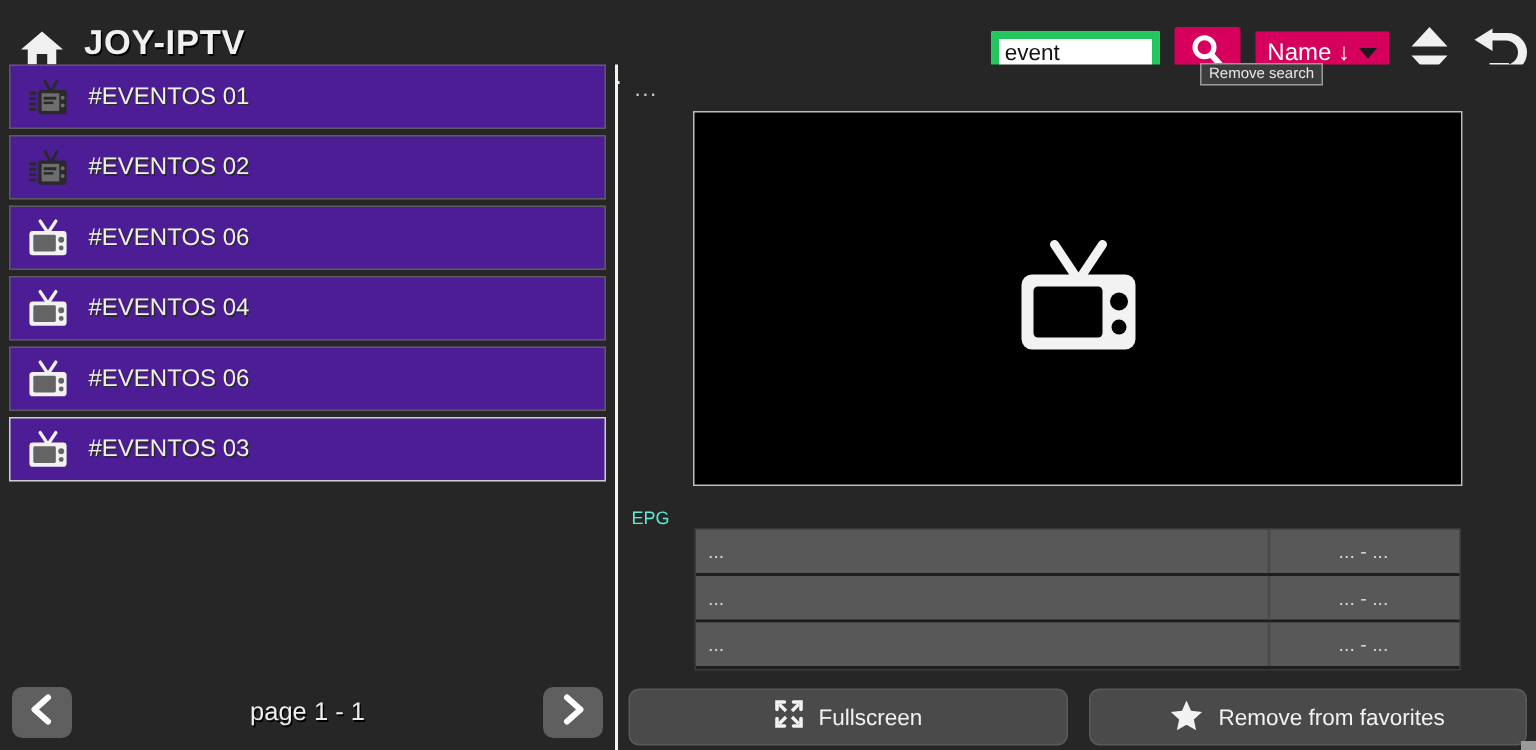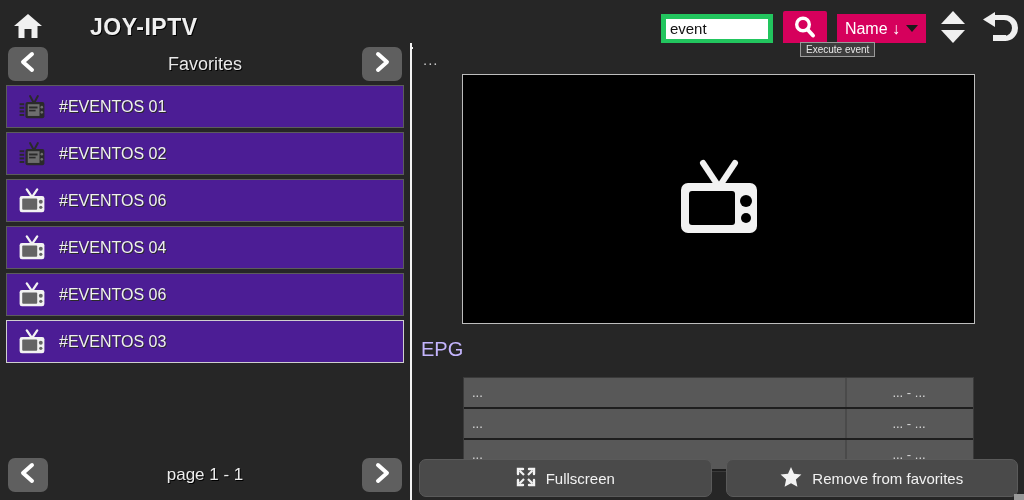--- a/index.html
+++ b/index.html
@@ -6,23 +6,23 @@
   html, body {
     width: 1024px; height: 500px;
     background: #1c1c1c;
     font-family: "Liberation Sans", sans-serif;
     overflow: hidden;
   }
   .app { position: relative; width: 1024px; height: 500px; background: #262626; }
 
   
   .topbar {
-    position: absolute; left: 0; top: 8px; width: 1024px; height: 41px;
+    position: absolute; left: 0; top: 15px; width: 1024px; height: 41px;
     background: #262626; border-bottom: 2px solid #f2f2f2;
-    display: flex; align-items: center; gap: 34px;
+    display: flex; 
   }
   .home-btn {
     width: 56px; height: 41px; display: flex; align-items: center; justify-content: center;
     cursor: pointer;
   }
   .brand {
     color: #f0f0f0; font-size: 23px; font-weight: bold; letter-spacing: .5px;
     text-shadow: 1px 1px 0 #000;
   }
   .topbar-right {
@@ -89,21 +89,21 @@
     position: absolute; left: 410px; top: 43px; width: 2px; height: 457px; background: #f2f2f2;
   }
 
   
   .right-panel { position: absolute; left: 413px; top: 43px; width: 611px; height: 457px; background: #262626; }
   .dots-title { color: #c9c9c9; font-size: 15px; padding: 8px 0 4px 10px; letter-spacing: 1px; }
   .video-box {
     margin: 2px auto 0; width: 513px; height: 250px; background: #000000;
     border: 1px solid #bdbdbd; display: flex; align-items: center; justify-content: center;
   }
-  .epg-label { color: #c4b5fd; font-size: 20px; padding: 14px 0 16px 8px; }
+  .epg-label { color: #5eead4; font-size: 12px; padding: 14px 0 0 8px; }
   .epg-list { margin: 0 auto; width: 511px; border: 1px solid #3a3a3a; }
   .epg-row {
     height: 31px; background: #585858; border-bottom: 2px solid #1e1e1e;
     display: flex; align-items: center; position: relative; cursor: pointer;
   }
   .epg-row:last-child { border-bottom: 2px solid #1e1e1e; }
   .epg-name { color: #d8d8d8; font-size: 13px; padding-left: 8px; flex: 1; }
   .epg-sep { position: absolute; left: 381px; top: 0; width: 2px; height: 100%; background: #4a4a4a; }
   .epg-time { color: #d8d8d8; font-size: 13px; width: 128px; text-align: center; }
 
@@ -160,40 +160,23 @@
           <svg width="38" height="34" viewBox="0 0 38 34">
             <path d="M14 4 L14 10 L24 10 A8 8 0 0 1 24 26 L18 26 L18 31 L25 31 A13 13 0 0 0 25 5 L14 5 Z" fill="#f0f0f0"></path>
             <polygon points="15,2 15,17 3,9.5" fill="#f0f0f0"></polygon>
             <rect x="13" y="25" width="13" height="6" fill="#f0f0f0"></rect>
           </svg>
         </span>
       </button>
     </div>
   </div>
 
-  <div class="tooltip">Execute event</div>
+  <div class="tooltip">Remove search</div>
 
   <div class="left-panel">
-    <div class="list-header">
-      <div class="nav-sq left">
-        <span>
-          <svg width="20" height="22" viewBox="0 0 20 22">
-            <polyline points="14,3 5,11 14,19" fill="none" stroke="#ffffff" stroke-width="4" stroke-linecap="round" stroke-linejoin="round"></polyline>
-          </svg>
-        </span>
-      </div>
-      <div class="title">Favorites</div>
-      <div class="nav-sq right">
-        <span>
-          <svg width="20" height="22" viewBox="0 0 20 22">
-            <polyline points="6,3 15,11 6,19" fill="none" stroke="#ffffff" stroke-width="4" stroke-linecap="round" stroke-linejoin="round"></polyline>
-          </svg>
-        </span>
-      </div>
-    </div>
 
     <div class="channel-list" id="channel-list">
         <div class="ch-item">
           <span class="ch-icon">
             <svg width="30" height="27" viewBox="0 0 92 80">
               <line x1="52" y1="30" x2="40" y2="8" stroke="#2a2a2a" stroke-width="6" stroke-linecap="round"></line>
               <line x1="52" y1="30" x2="64" y2="8" stroke="#2a2a2a" stroke-width="6" stroke-linecap="round"></line>
               <rect x="26" y="26" width="58" height="50" rx="6" fill="#2a2a2a"></rect>
               <rect x="33" y="33" width="36" height="36" fill="#6e6e6e"></rect>
               <rect x="37" y="40" width="26" height="6" fill="#2a2a2a"></rect>

